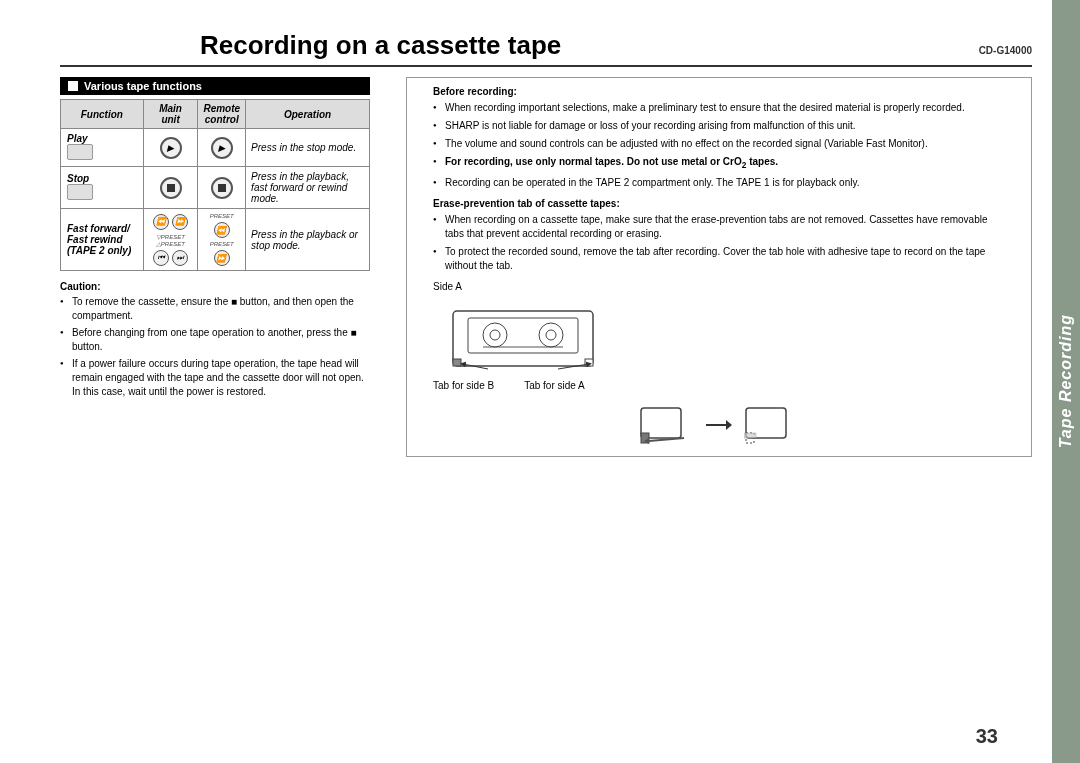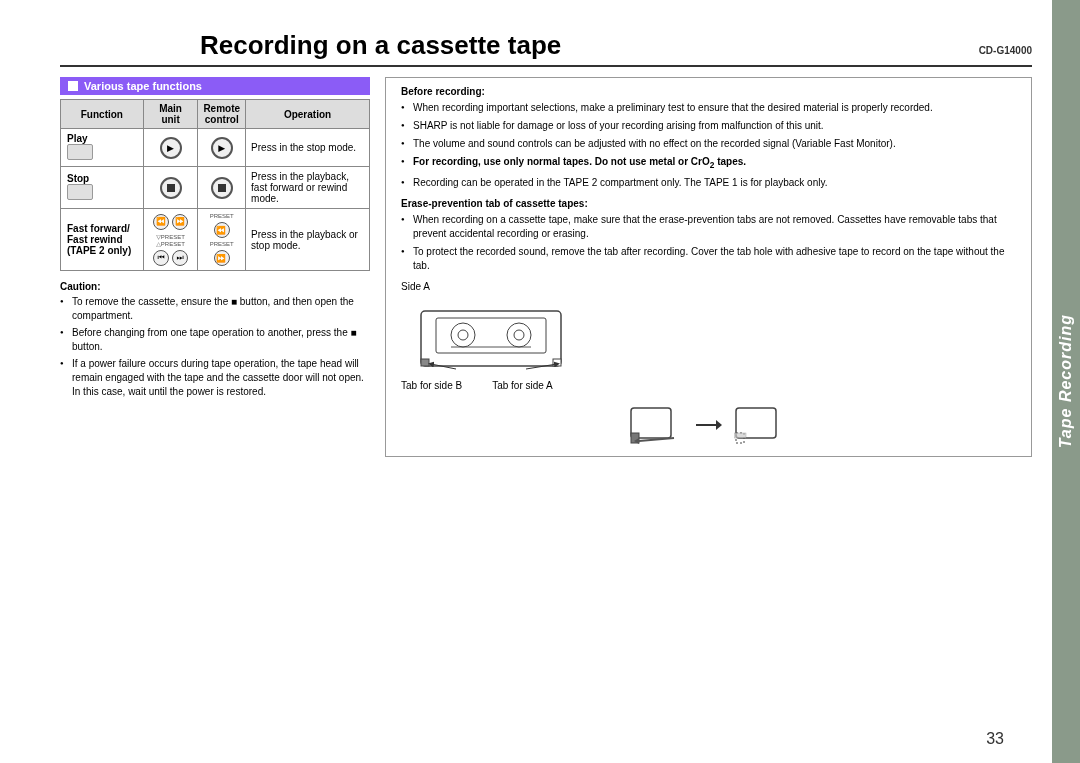--- a/index.html
+++ b/index.html
@@ -59,44 +59,46 @@
       gap: 15px;
       margin-top: 5px;
     }
     .left-section {
       width: 310px;
       flex-shrink: 0;
     }
     .right-section {
       flex: 1;
       border: 1px solid #999;
-      padding: 8px 15px;
+      padding: 8px 26px;
+      margin-left: 21px;
     }
     .section-header {
       display: flex;
       align-items: center;
       gap: 6px;
-      background: #8b5cf6;
+      background: #000000;
       color: white;
       padding: 3px 8px;
       font-size: 11px;
       font-weight: bold;
       margin-bottom: 4px;
     }
     .section-header-square {
       width: 10px;
       height: 10px;
       background: white;
       flex-shrink: 0;
     }
     .tape-functions-table {
       width: 100%;
       border-collapse: collapse;
       border: 1px solid #888;
       font-size: 10px;
+      font-style: italic;
     }
     .tape-functions-table th {
       background: #ddd;
       border: 1px solid #888;
       padding: 3px 5px;
       text-align: center;
       font-size: 10px;
     }
     .tape-functions-table td {
       border: 1px solid #888;
@@ -236,23 +238,23 @@
     .arrow-diagram {
       display: flex;
       align-items: center;
       justify-content: center;
       gap: 10px;
       margin-top: 12px;
     }
     .page-number-area {
       position: absolute;
       bottom: 15px;
-      right: 48px;
-      font-size: 16px;
-      font-weight: normal;
+      right: 54px;
+      font-size: 20px;
+      font-weight: bold;
       color: #333;
     }
     .ff-btn-group {
       display: flex;
       gap: 3px;
     }
     .title-line {
       border-bottom: 2px solid #333;
       margin-bottom: 10px;
       padding-bottom: 4px;

